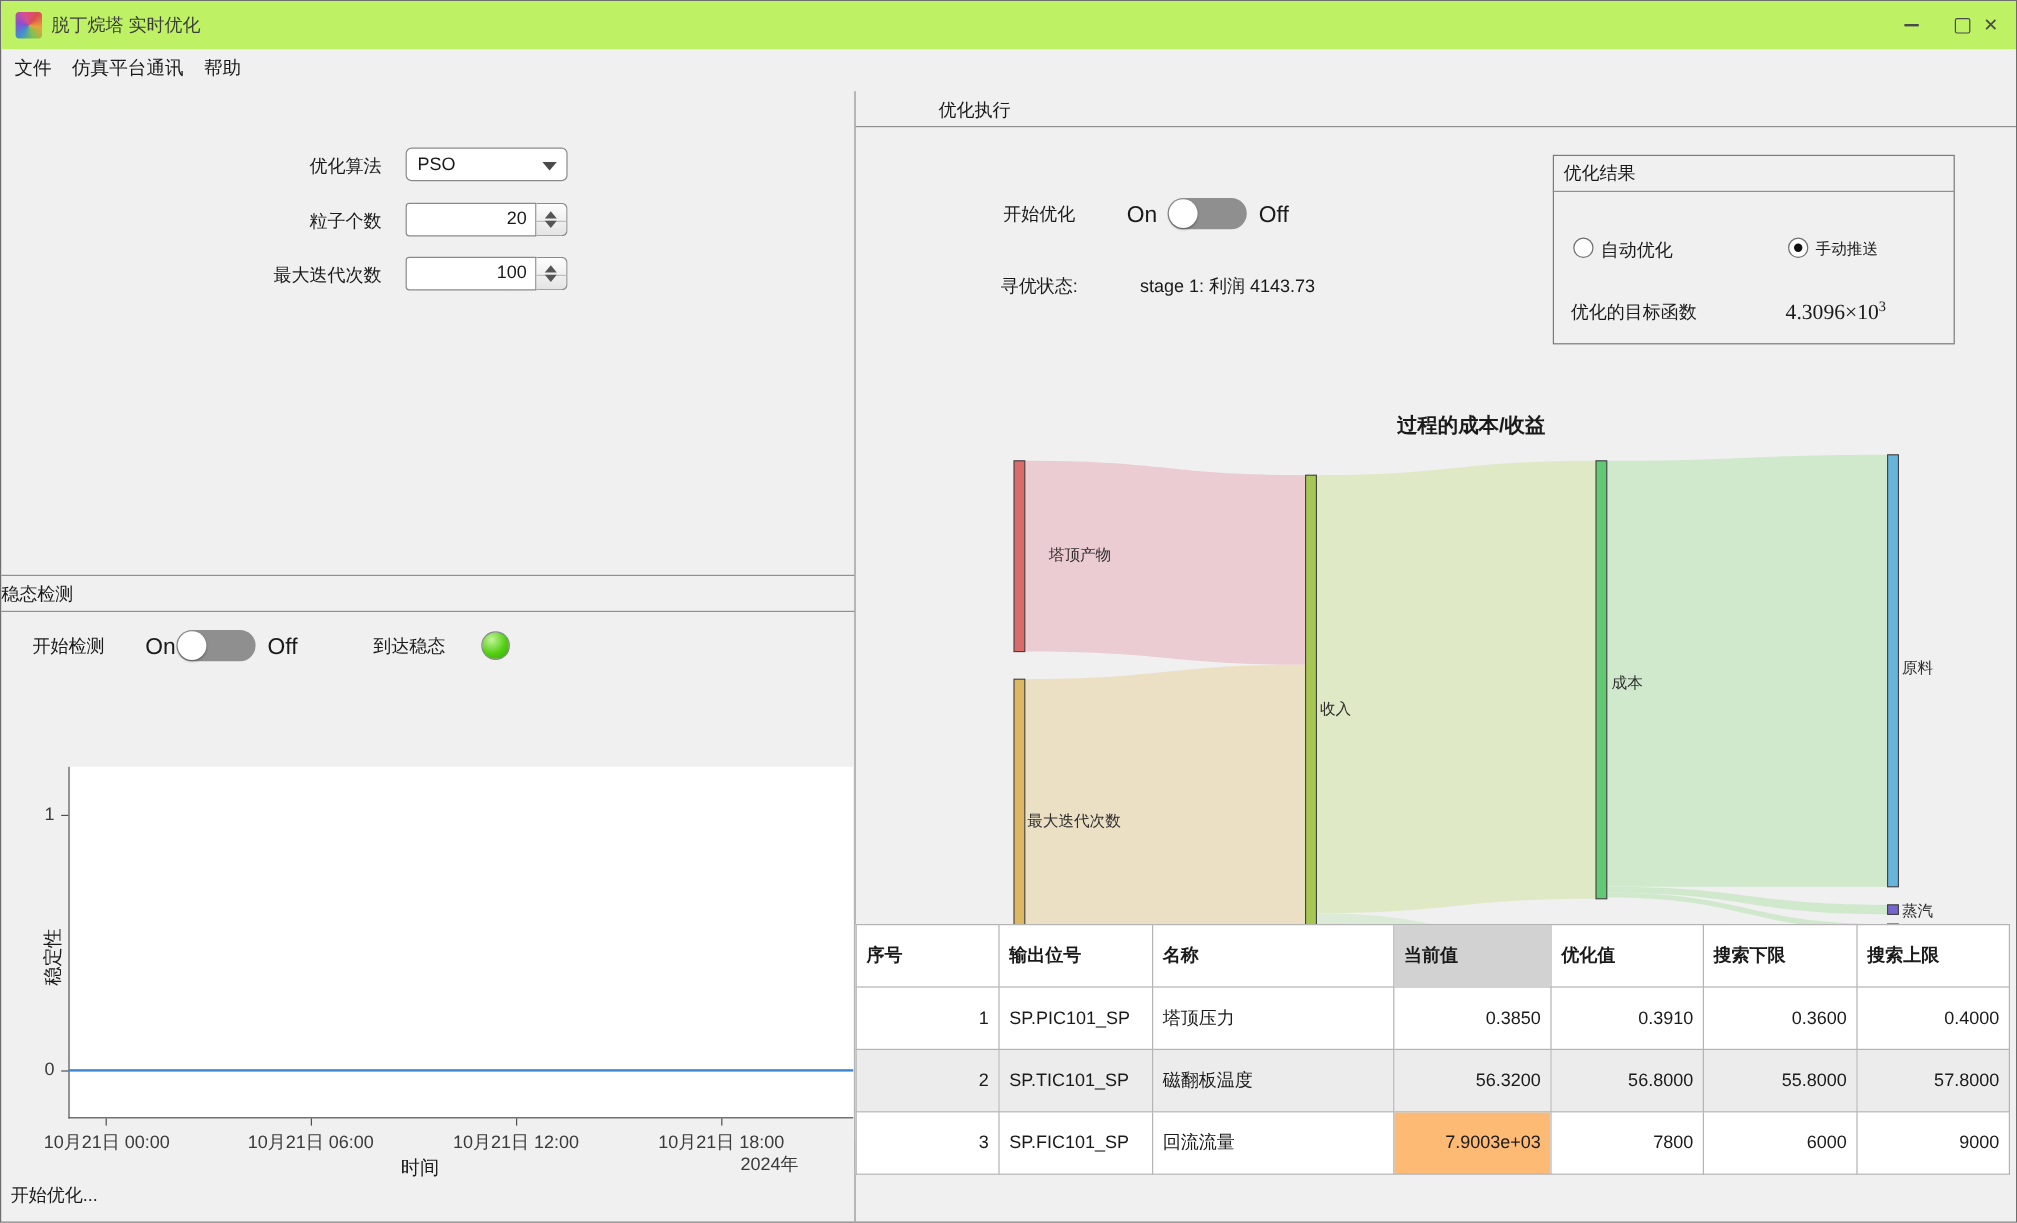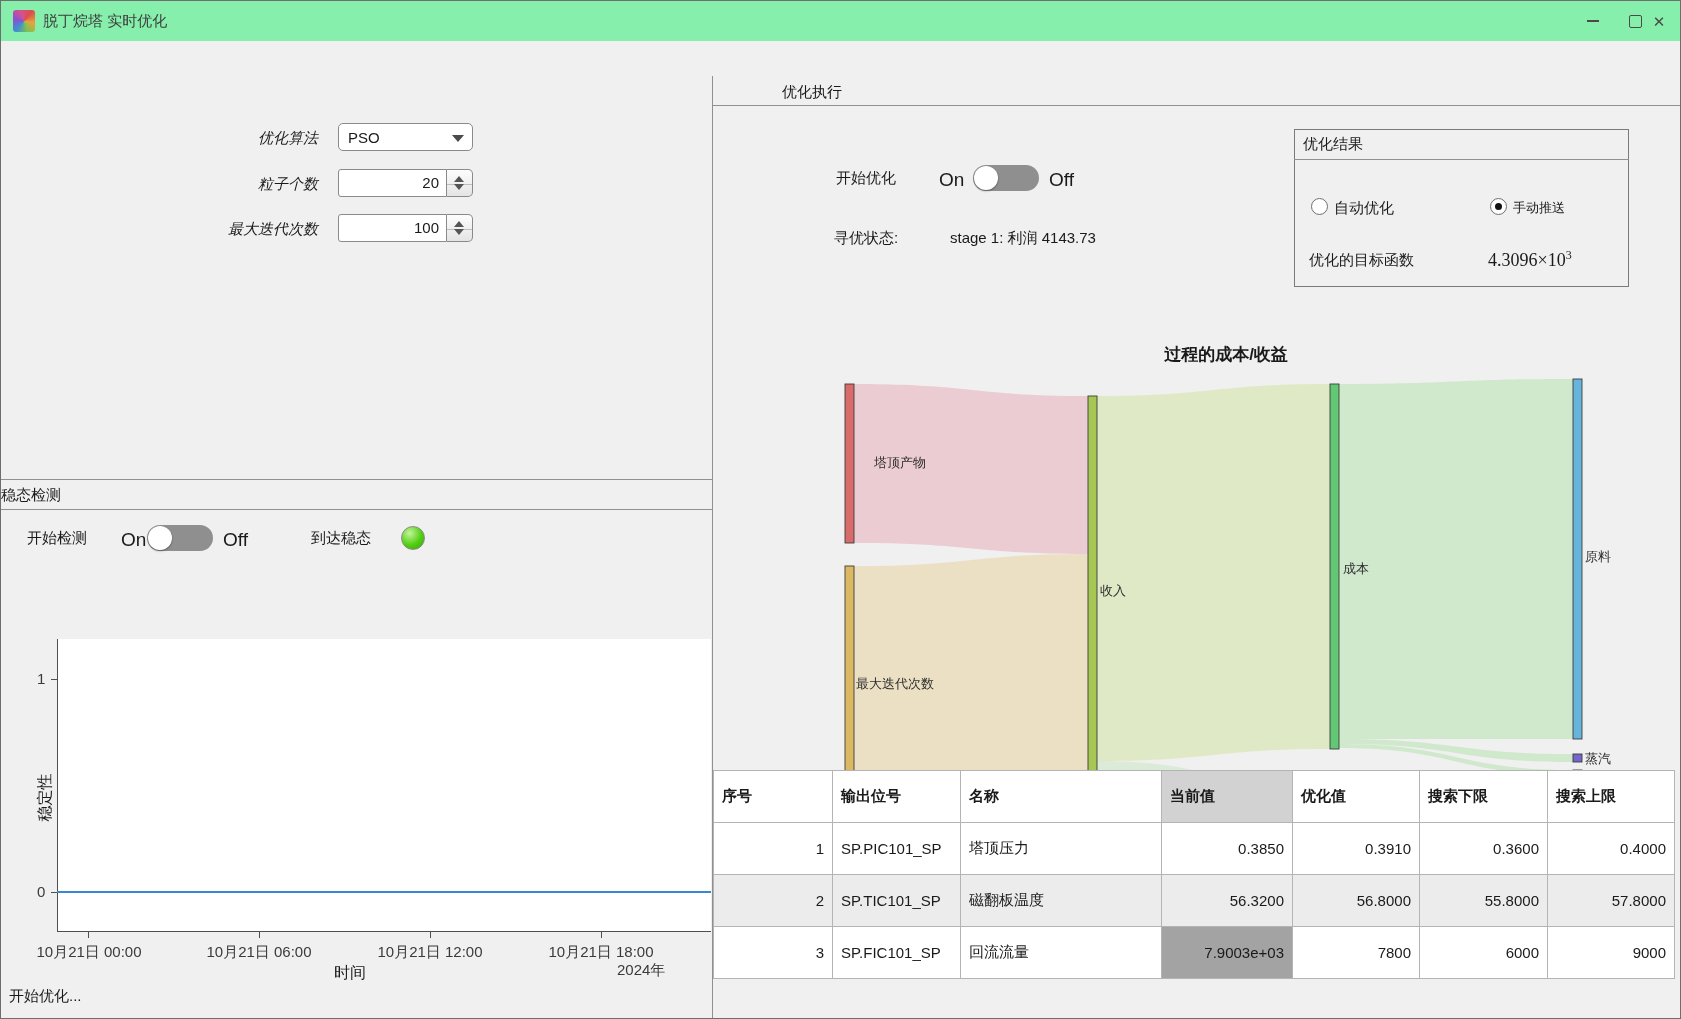--- a/index.html
+++ b/index.html
@@ -1,37 +1,37 @@
 <!DOCTYPE html>
 <html><head>
 <meta charset="utf-8">
 <style>
   html,body{margin:0;padding:0;background:#cfcfcf;}
   .window{position:relative;width:1681px;height:1019px;background:#f0f0f0;
     font-family:"Liberation Sans","DejaVu Sans",sans-serif;color:#1a1a1a;
     border:1px solid #6e6e6e;box-sizing:border-box;overflow:hidden;}
   .abs{position:absolute;}
   
-  .titlebar{position:absolute;left:0;top:0;width:100%;height:40px;background:#86efac;}
+  .titlebar{position:absolute;left:0;top:0;width:100%;height:40px;background:#bef264;}
   .app-icon{position:absolute;left:12px;top:9px;width:22px;height:22px;border-radius:3px;
     background:conic-gradient(from 40deg,#d94f4f,#e8a33c,#7ec24f,#3f8fd2,#8a4fd2,#d94f8f,#d94f4f);}
   .win-title{position:absolute;left:42px;top:11px;font-size:15px;color:#3c3c3c;}
   .winbtn{position:absolute;top:0;width:44px;height:40px;display:flex;align-items:center;justify-content:center;}
   .glyph-min{width:12px;height:1.5px;background:#4a4a4a;}
   .glyph-max{width:11px;height:11px;border:1.2px solid #4a4a4a;border-radius:2px;}
   .glyph-close{font-size:15px;color:#4a4a4a;line-height:1;}
   
   .menubar{position:absolute;left:0;top:40px;width:100%;height:33px;display:flex;align-items:center;padding-left:11px;gap:17px;box-sizing:border-box;font-size:15.5px;}
   
   .tabstrip{position:absolute;left:0;top:75px;width:711px;height:31px;background:#e7e7e7;border-bottom:1px solid #a0a0a0;box-sizing:border-box;}
   .tab{position:absolute;top:0;height:31px;display:flex;align-items:center;justify-content:center;
     font-size:15px;background:#e1e1e1;border-right:1px solid #a6a6a6;border-top:1px solid #b5b5b5;box-sizing:border-box;}
   .tab.sel{background:#f0f0f0;border-bottom:none;height:32px;border-left:1px solid #a6a6a6;}
   
-  .flabel{position:absolute;font-size:15px;text-align:right;font-style:italic;}
+  .flabel{position:absolute;font-size:15px;text-align:right;}
   .dropdown{position:absolute;width:135px;height:28px;background:#fff;border:1px solid #8a8a8a;border-radius:5px;
     box-sizing:border-box;font-size:15px;display:flex;align-items:center;padding-left:9px;}
   .dd-arrow{position:absolute;right:8px;top:11px;width:0;height:0;border-left:6px solid transparent;border-right:6px solid transparent;border-top:7px solid #4a4a4a;}
   .spinwrap{position:absolute;width:135px;height:28px;}
   .spinfield{position:absolute;left:0;top:0;width:109px;height:28px;background:#fff;border:1px solid #8a8a8a;
     box-sizing:border-box;border-radius:3px 0 0 3px;font-size:15px;text-align:right;padding:4px 7px 0 0;}
   .spinbtns{position:absolute;right:0;top:0;width:26px;height:28px;border:1px solid #8a8a8a;border-left:none;
     box-sizing:border-box;border-radius:0 5px 5px 0;background:linear-gradient(#fdfdfd,#e4e4e4);}
   .spin-up{position:absolute;left:7px;top:6px;width:0;height:0;border-left:5px solid transparent;border-right:5px solid transparent;border-bottom:6px solid #555;}
   .spin-dn{position:absolute;left:7px;bottom:6px;width:0;height:0;border-left:5px solid transparent;border-right:5px solid transparent;border-top:6px solid #555;}
@@ -60,21 +60,21 @@
   .blueline{position:absolute;background:#3a87cf;}
   
   .rtable{position:absolute;left:712px;top:769px;width:961px;border-collapse:collapse;table-layout:fixed;
     font-size:15px;background:#fff;}
   .rtable th,.rtable td{border:1px solid #b4b4b4;padding:16px 8px;box-sizing:border-box;overflow:hidden;white-space:nowrap;}
   .rtable th{height:34px;text-align:left;font-weight:bold;background:#fff;}
   .rtable td{height:33px;}
   .rtable .num{text-align:right;}
   .rtable th.cur{background:#d2d2d2;}
   .rtable tr.stripe td{background:#ececec;}
-  .rtable td.selcell{background:#a3a3a3;}
+  .rtable td.selcell{background:#fdba74;}
   .tablebg{position:absolute;left:712px;top:769px;width:961px;height:178px;background:#fff;border:1px solid #b4b4b4;box-sizing:border-box;}
   .sklabel{position:absolute;font-size:13px;color:#2e2e2e;white-space:nowrap;}
 </style>
 </head>
 <body>
 
 <div class="window">
 
   <div class="titlebar">
     <div class="app-icon"></div>
@@ -83,20 +83,25 @@
         <div class="glyph-min"></div>
       </div>
     <div class="winbtn" style="left:1612px;">
         <div class="glyph-max"></div>
       </div>
     <div class="winbtn" style="left:1636px;">
         <div class="glyph-close">✕</div>
       </div>
   </div>
 
+  <div class="menubar">
+    <span>文件</span>
+    <span>仿真平台通讯</span>
+    <span>帮助</span>
+  </div>
 
 
   <div class="flabel" style="left:167px;top:128px;width:150px;">优化算法</div>
   <div class="dropdown" style="left:337px;top:122px;">
     <span>PSO</span>
     <div class="dd-arrow"></div>
   </div>
 
   <div class="flabel" style="left:167px;top:174px;width:150px;">粒子个数</div>
   <div class="spinwrap" style="left:337px;top:168px;">

